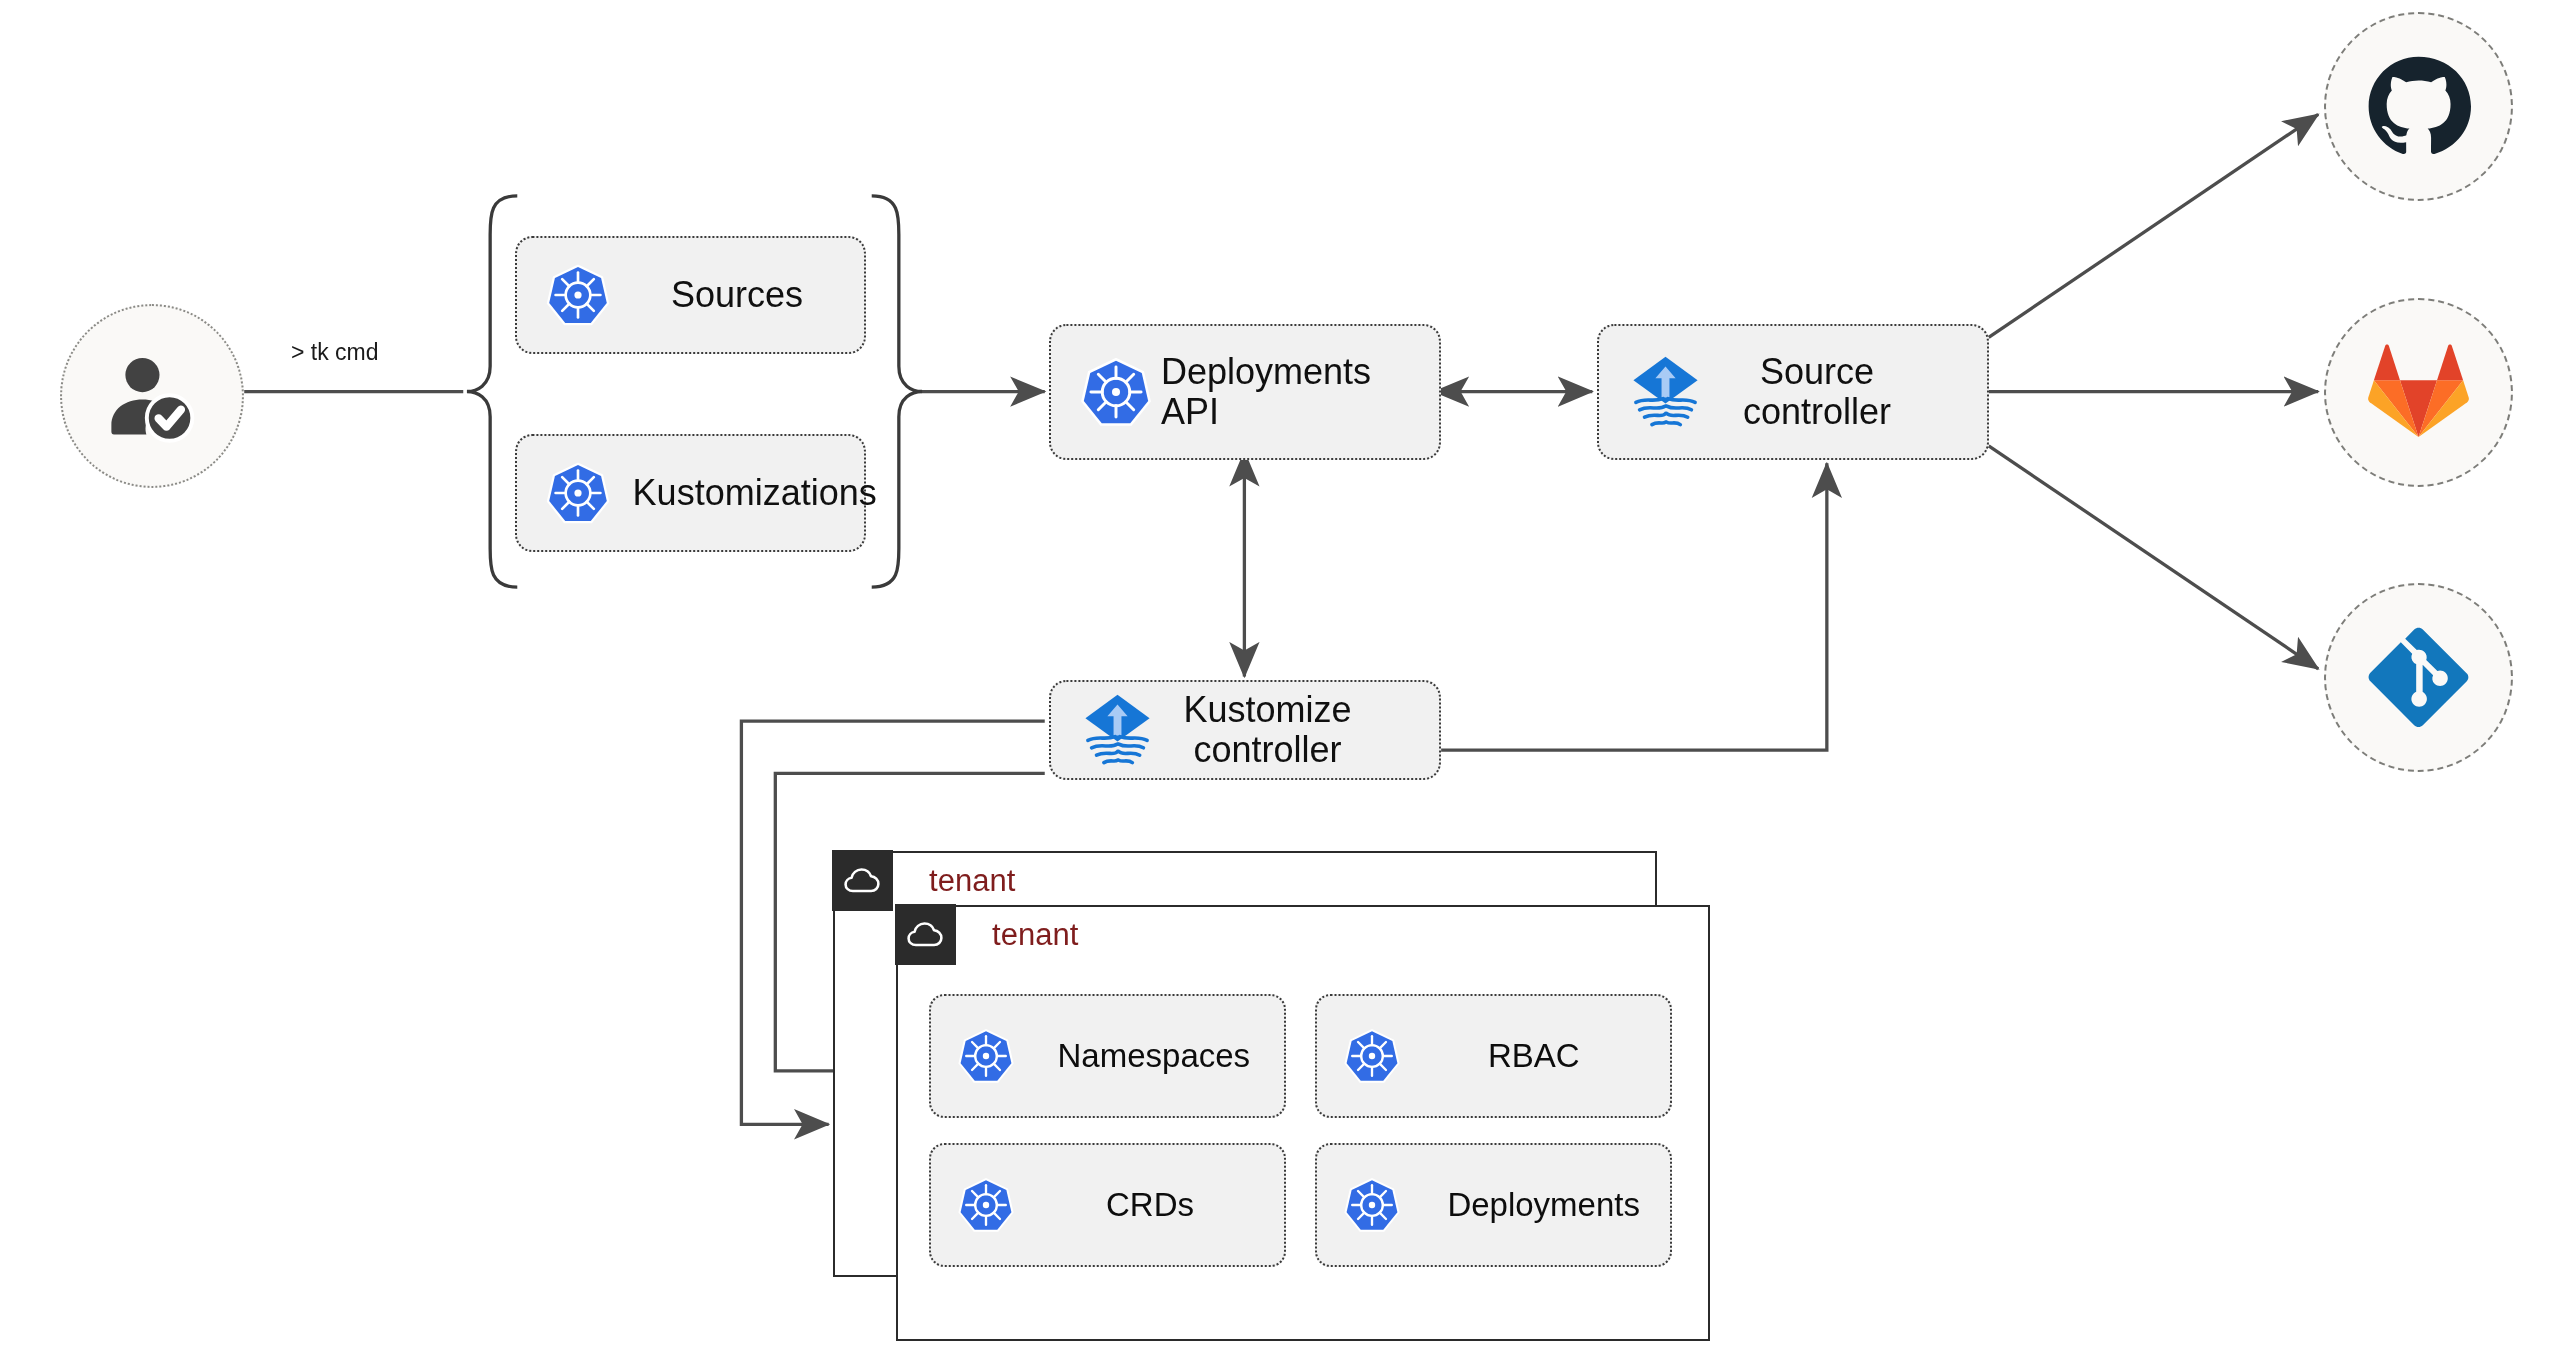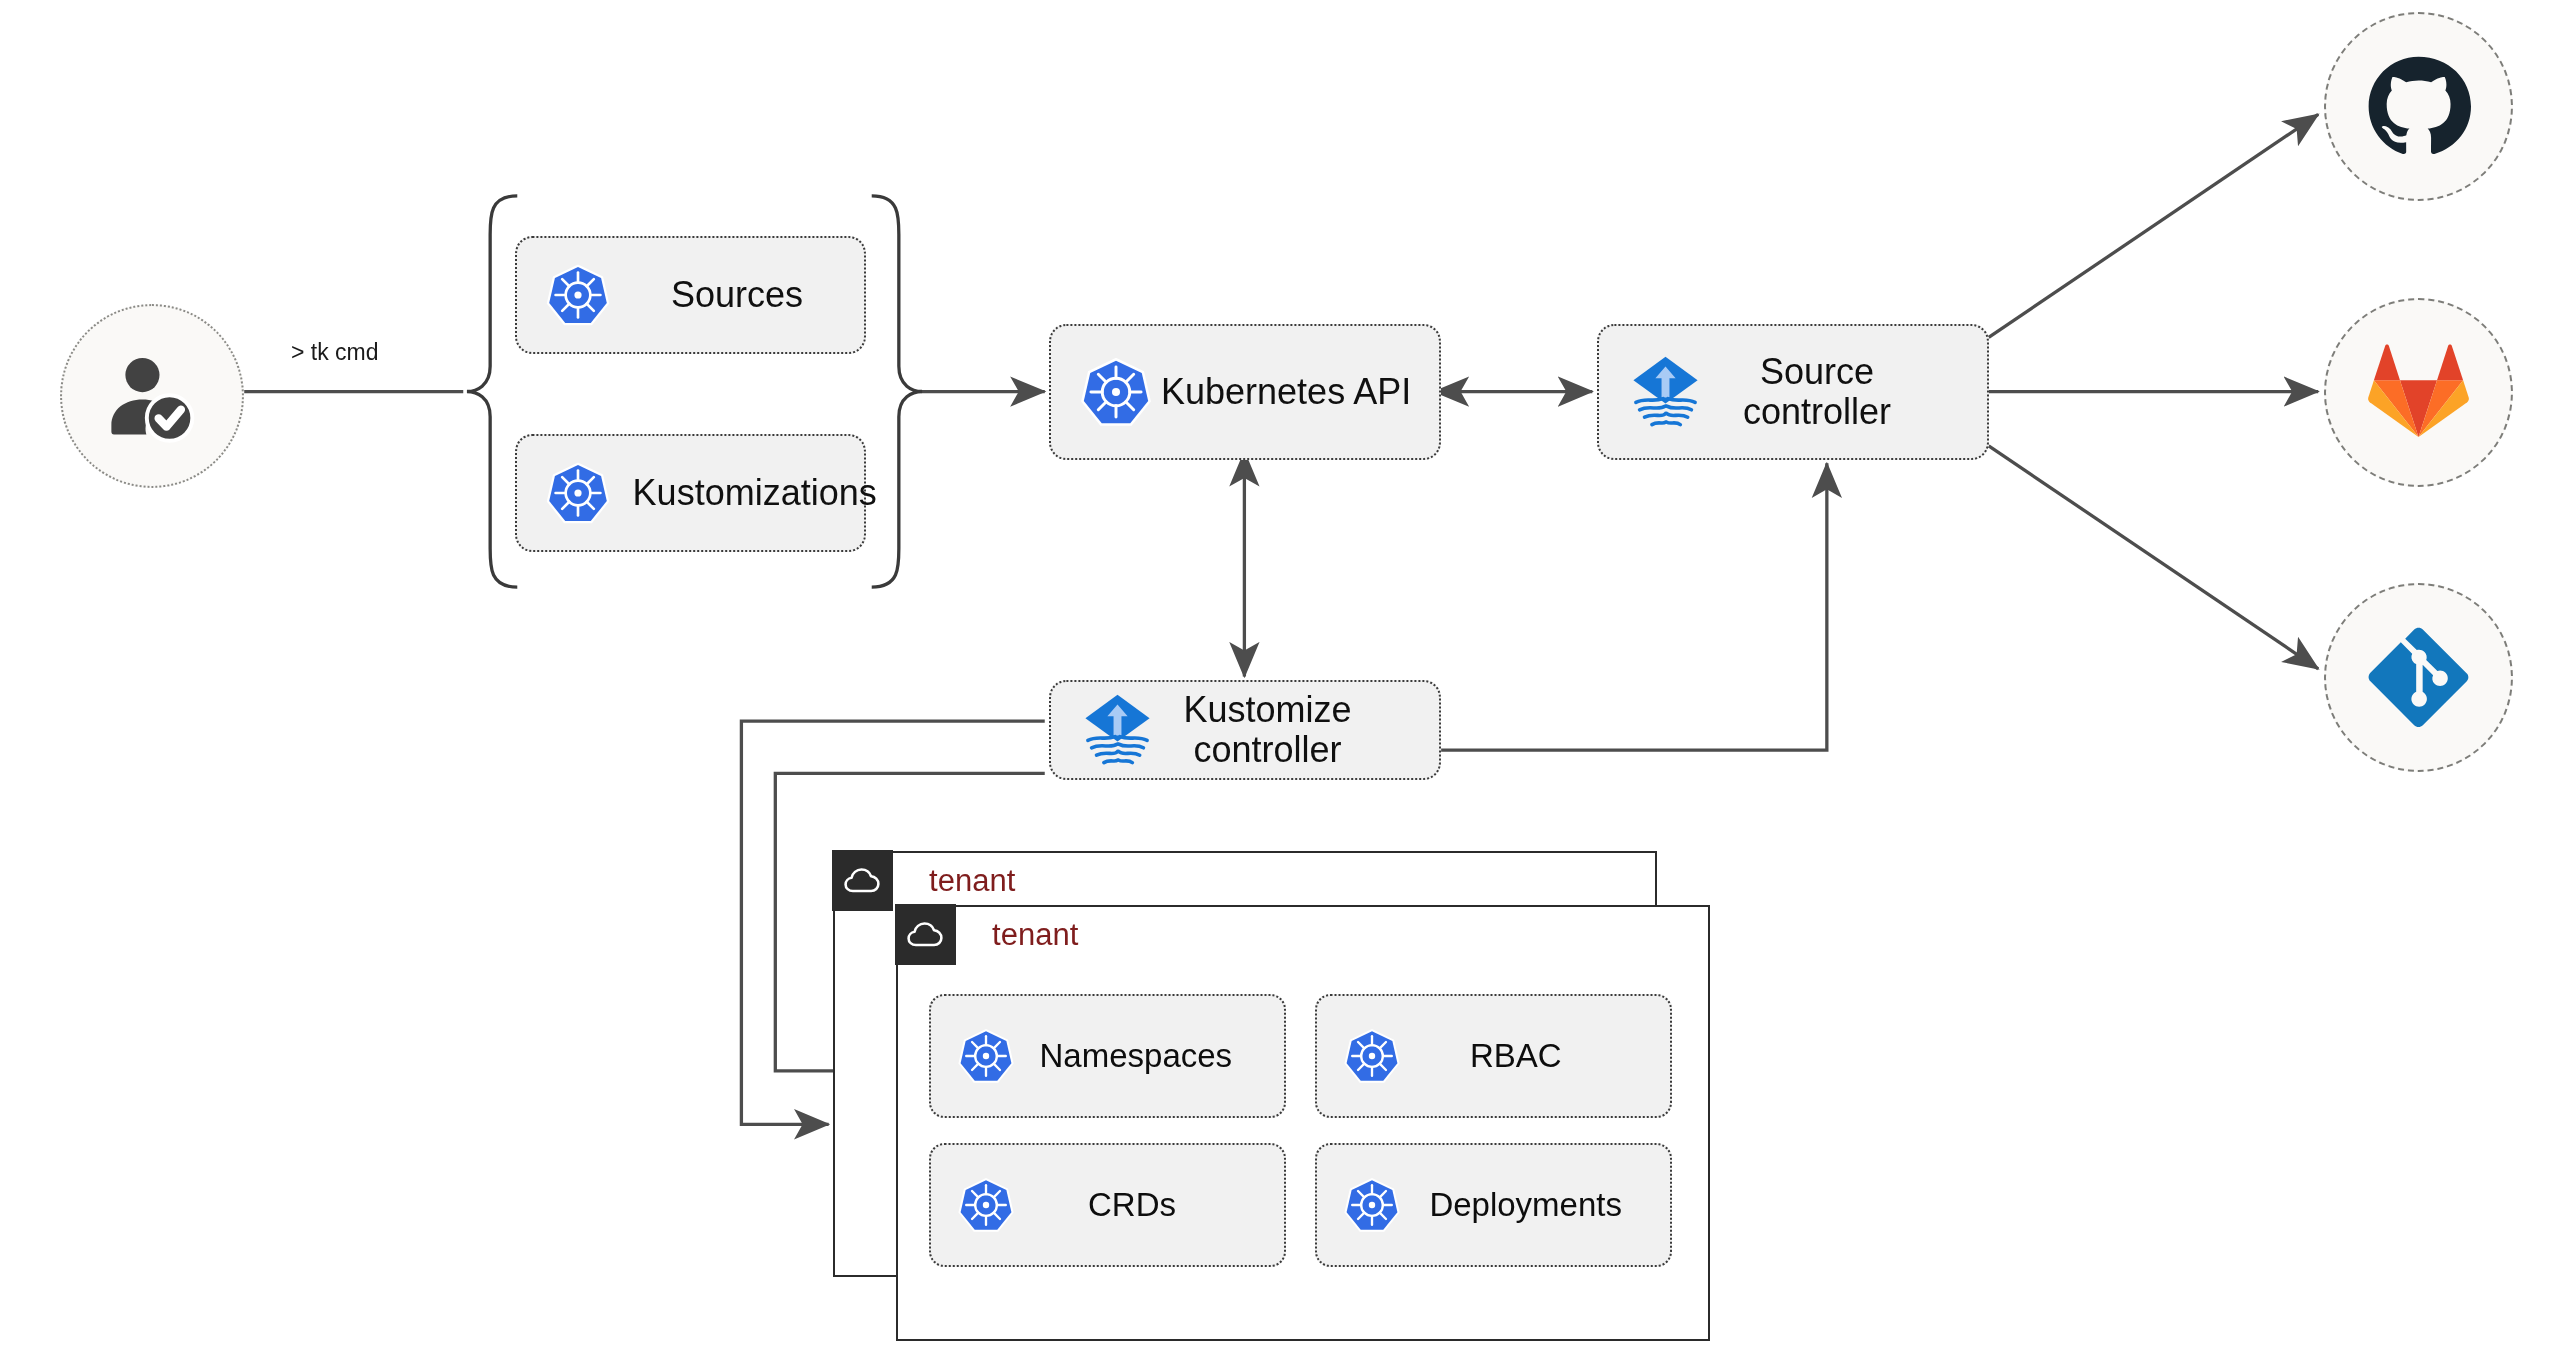--- a/index.html
+++ b/index.html
@@ -80,21 +80,21 @@
     grid-template-columns: repeat(2, 357px);
     grid-template-rows: repeat(2, 124px);
     gap: 25px 29px;
   }
   .res-box {
     background: #f1f1f1;
     border: 2.9px dotted #3a3a3a;
     border-radius: 15.5px;
     display: flex;
     align-items: center;
-    gap: 8px;
+    gap: 26px;
     padding-left: 25px;
   }
   .res-box .label { font-size: 33px; color: #0d0d0d; }
 
   .cmd-label {
     position: absolute;
     font-size: 23px;
     color: #1a1a1a;
     white-space: nowrap;
   }
@@ -216,21 +216,21 @@
           <path d="M20.4,32 L10.9,32"></path>
             <path d="M43.6,32 L53.1,32"></path>
           <path d="M23.8,23.8 L17.1,17.1"></path>
             <path d="M40.2,40.2 L46.9,46.9"></path>
           <path d="M23.8,40.2 L17.1,46.9"></path>
             <path d="M40.2,23.8 L46.9,17.1"></path>
         </g>
         <circle cx="32" cy="32" r="3.4" fill="#ffffff"></circle>
       </svg>
     </span>
-    <span class="label">Kubernetes API</span>
+    <span class="label">Deployments API</span>
   </div>
 
   <div class="node center" style="left:1597px; top:324px; width:392px; height:136px;">
     <span>
       <svg class="icon" width="79" height="79" viewBox="0 0 64 64">
         <path d="M32,3 L58,22 L32,41 L6,22 Z" fill="#1676D6"></path>
         <path d="M32,11 L40.2,20.4 L35.2,20.4 L35.2,36 L28.8,36 L28.8,20.4 L23.8,20.4 Z" fill="#A9CBF5"></path>
         <g stroke="#1676D6" stroke-width="2.9" fill="none" stroke-linecap="round">
           <path d="M8,40 C16,36 22,40 30,37"></path>
           <path d="M34,37 C42,40 48,36 56,40"></path>

